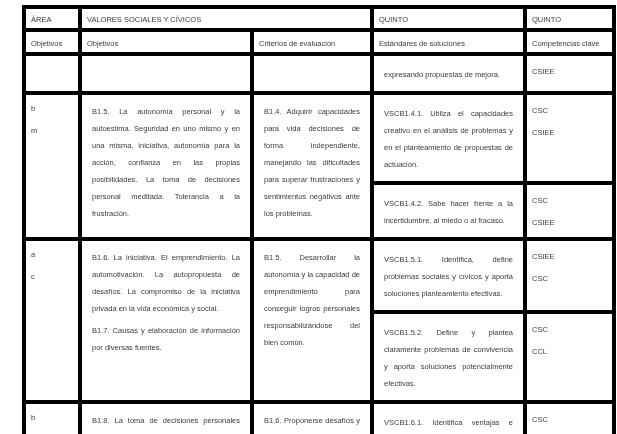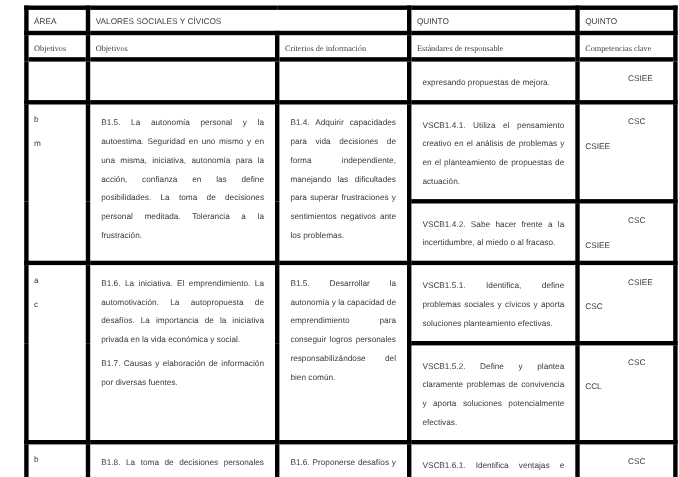--- a/index.html
+++ b/index.html
@@ -10,25 +10,25 @@
   }
   table.grid {
     position:absolute; left:22px; top:5px; width:590px;
     border-collapse:collapse; table-layout:fixed;
   }
   td {
     border:4px solid #000000; vertical-align:top;
     padding:3px 5px; font-size:7.5px; overflow:hidden;
   }
   tr.hdr td { padding-top:6px; padding-bottom:4px; }
-  tr.hdr2 td { padding-top:7px; border-bottom:2px solid #222;font-family:Liberation Serif, serif; }
+  tr.hdr2 td { padding-top:7px; border-bottom:2px solid #222; }
   tr.bottom td { border-bottom:2px solid #555; }
   .just { margin:5px; text-align:justify; line-height:17px; }
   .pre  { white-space:pre-line; line-height:22px; }
-  .codes{ white-space:pre-line; line-height:22px;margin-left:39px; }
+  .codes{ white-space:pre-line; line-height:22px; }
   .est  { padding-top:5px; }
 </style>
 </head>
 <body>
 
 <div class="page">
   <table class="grid">
     <colgroup>
       <col style="width:56px">
         <col style="width:172px">
@@ -41,63 +41,63 @@
         <tr class="hdr" style="height:22px">
       <td>ÁREA</td>
       <td colspan="2">VALORES SOCIALES Y CÍVICOS</td>
       <td>QUINTO</td>
       <td>QUINTO</td>
     </tr>
 
     <tr class="hdr hdr2" style="height:24px">
       <td>Objetivos</td>
       <td>Objetivos</td>
-      <td>Criterios de información</td>
-      <td>Estándares de responsable</td>
+      <td>Criterios de evaluación</td>
+      <td>Estándares de soluciones</td>
       <td>Competencias clave</td>
     </tr>
 
     <tr style="height:23px">
       <td></td>
       <td></td>
       <td></td>
       <td class="est">
             <p class="just">expresando propuestas de mejora.</p>
           </td>
       <td class="est"><span class="codes">CSIEE</span></td>
     </tr>
 
     <tr style="height:58px">
       <td rowspan="2"><span class="pre">b
 m</span></td>
       <td rowspan="2">
-            <p class="just">B1.5. La autonomía personal y la autoestima. Seguridad en uno mismo y en una misma, iniciativa, autonomía para la acción, confianza en las define posibilidades. La toma de decisiones personal meditada. Tolerancia a la frustración.</p>
+            <p class="just">B1.5. La autonomía personal y la autoestima. Seguridad en uno mismo y en una misma, iniciativa, autonomía para la acción, confianza en las propias posibilidades. La toma de decisiones personal meditada. Tolerancia a la frustración.</p>
           </td>
       <td rowspan="2">
             <p class="just">B1.4. Adquirir capacidades para vida decisiones de forma independiente, manejando las dificultades para superar frustraciones y sentimientos negativos ante los problemas.</p>
           </td>
       <td class="est">
-            <p class="just">VSCB1.4.1. Utiliza el pensamiento creativo en el análisis de problemas y en el planteamiento de propuestas de actuación.</p>
+            <p class="just">VSCB1.4.1. Utiliza el capacidades creativo en el análisis de problemas y en el planteamiento de propuestas de actuación.</p>
           </td>
       <td class="est"><span class="codes">CSC
 CSIEE</span></td>
     </tr>
     <tr style="height:55px">
       <td class="est">
             <p class="just">VSCB1.4.2. Sabe hacer frente a la incertidumbre, al miedo o al fracaso.</p>
           </td>
       <td class="est"><span class="codes">CSC
 CSIEE</span></td>
     </tr>
 
     <tr style="height:63px">
       <td rowspan="2"><span class="pre">a
 c</span></td>
       <td rowspan="2">
-        <p class="just">B1.6. La iniciativa. El emprendimiento. La automotivación. La autopropuesta de desafíos. La importancia de la iniciativa privada en la vida económica y social.</p>
+        <p class="just">B1.6. La iniciativa. El emprendimiento. La automotivación. La autopropuesta de desafíos. La compromiso de la iniciativa privada en la vida económica y social.</p>
         <p class="just">B1.7. Causas y elaboración de información por diversas fuentes.</p>
       </td>
       <td rowspan="2">
             <p class="just">B1.5. Desarrollar la autonomía y la capacidad de emprendimiento para conseguir logros personales responsabilizándose del bien común.</p>
           </td>
       <td class="est">
             <p class="just">VSCB1.5.1. Identifica, define problemas sociales y cívicos y aporta soluciones planteamiento efectivas.</p>
           </td>
       <td class="est"><span class="codes">CSIEE
 CSC</span></td>

